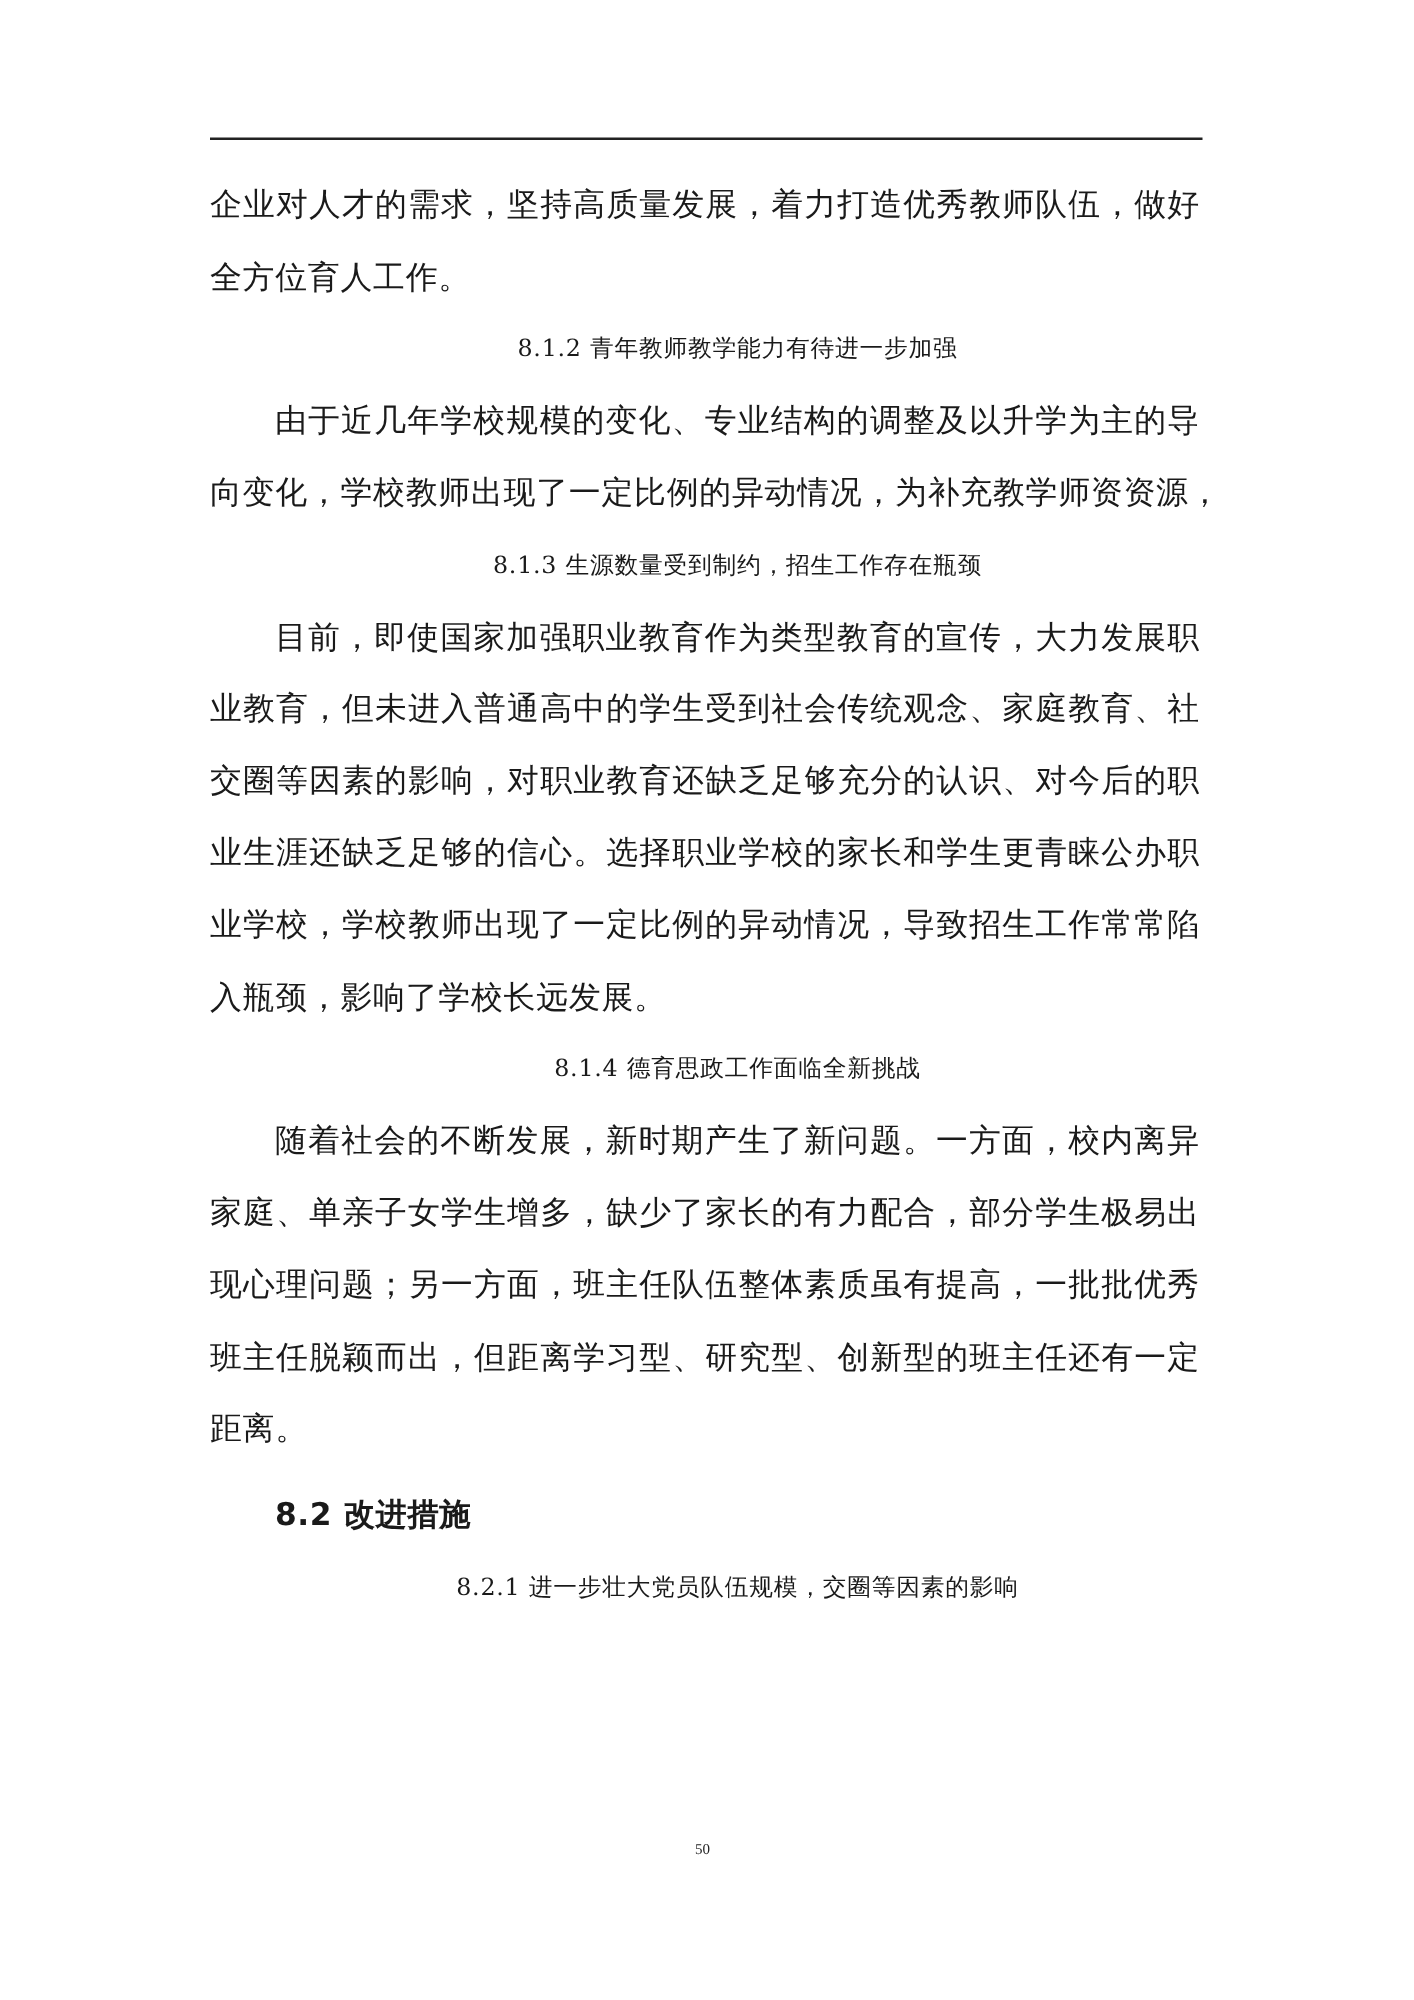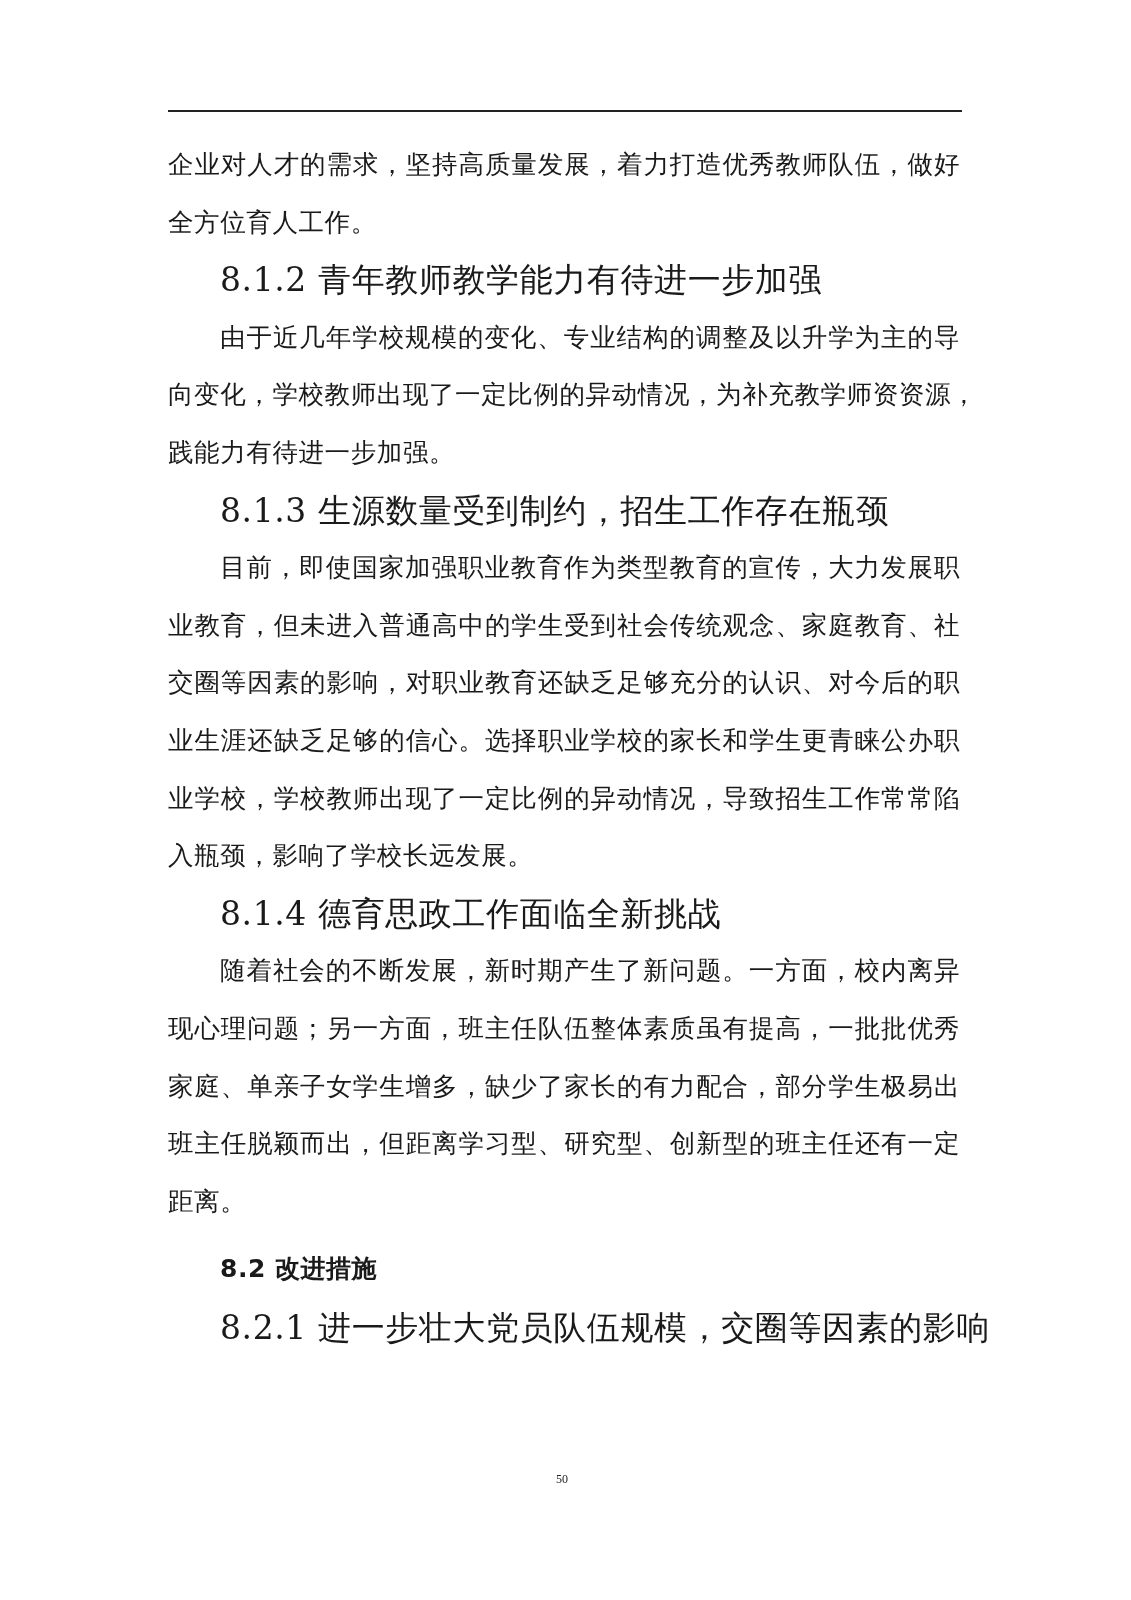--- a/index.html
+++ b/index.html
@@ -37,21 +37,22 @@
       letter-spacing: 0.6px;
     }
     .line.justify {
       text-align: justify;
       text-align-last: justify;
     }
     .indent {
       padding-left: 52px;
     }
     .heading3 {
-      font-size: 33px;
+      font-size: 19px;
+      text-align: center;
     }
     .heading2 {
       font-weight: bold;
       font-family: "DejaVu Sans", "Liberation Sans", sans-serif;
       font-size: 25px;
       height: 69px;
       line-height: 78px;
       letter-spacing: 0.5px;
     }
     .page-number {
@@ -83,40 +84,39 @@
   <div>
     <div class="line justify">企业对人才的需求，坚持高质量发展，着力打造优秀教师队伍，做好</div>
     <div class="line">全方位育人工作。</div>
   </div>
 
   <div class="line heading3 indent">8.1.2 青年教师教学能力有待进一步加强</div>
 
   <div>
     <div class="line justify indent">由于近几年学校规模的变化、专业结构的调整及以升学为主的导</div>
     <div class="line justify">向变化，学校教师出现了一定比例的异动情况，为补充教学师资资源，</div>
-    <div class="line">践能力有待进一步加强。</div>
   </div>
 
   <div class="line heading3 indent">8.1.3 生源数量受到制约，招生工作存在瓶颈</div>
 
   <div>
     <div class="line justify indent">目前，即使国家加强职业教育作为类型教育的宣传，大力发展职</div>
     <div class="line justify">业教育，但未进入普通高中的学生受到社会传统观念、家庭教育、社</div>
     <div class="line justify">交圈等因素的影响，对职业教育还缺乏足够充分的认识、对今后的职</div>
     <div class="line justify">业生涯还缺乏足够的信心。选择职业学校的家长和学生更青睐公办职</div>
     <div class="line justify">业学校，学校教师出现了一定比例的异动情况，导致招生工作常常陷</div>
     <div class="line">入瓶颈，影响了学校长远发展。</div>
   </div>
 
   <div class="line heading3 indent">8.1.4 德育思政工作面临全新挑战</div>
 
   <div>
     <div class="line justify indent">随着社会的不断发展，新时期产生了新问题。一方面，校内离异</div>
+    <div class="line justify">家庭、单亲子女学生增多，缺少了家长的有力配合，部分学生极易出</div>
     <div class="line justify">现心理问题；另一方面，班主任队伍整体素质虽有提高，一批批优秀</div>
-    <div class="line justify">家庭、单亲子女学生增多，缺少了家长的有力配合，部分学生极易出</div>
     <div class="line justify">班主任脱颖而出，但距离学习型、研究型、创新型的班主任还有一定</div>
     <div class="line">距离。</div>
   </div>
 
   <div class="line heading2 indent">8.2 改进措施</div>
 
   <div class="line heading3 indent">8.2.1 进一步壮大党员队伍规模，交圈等因素的影响</div>
 
 </div>
 

